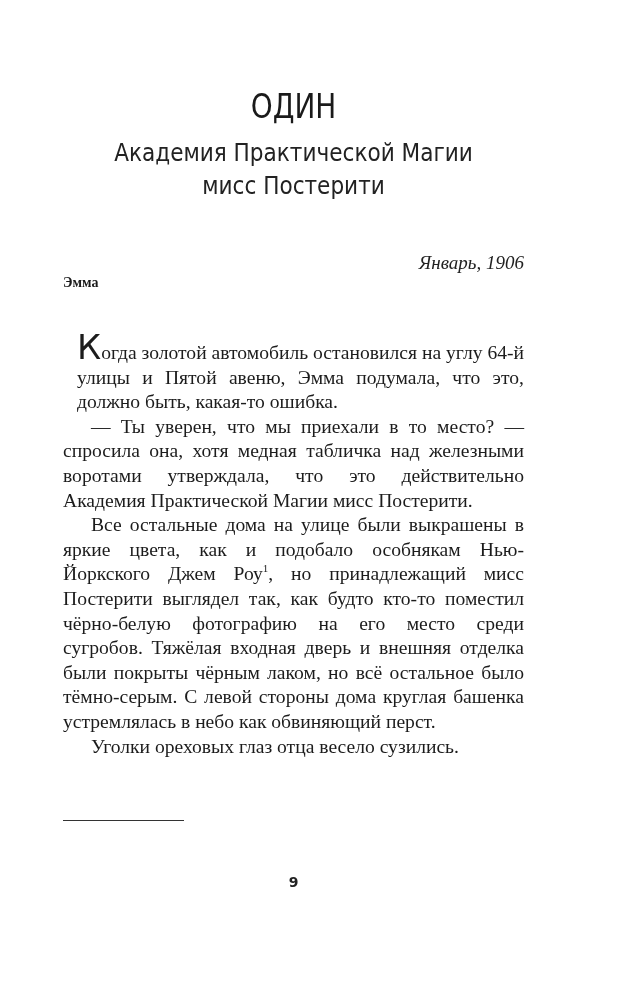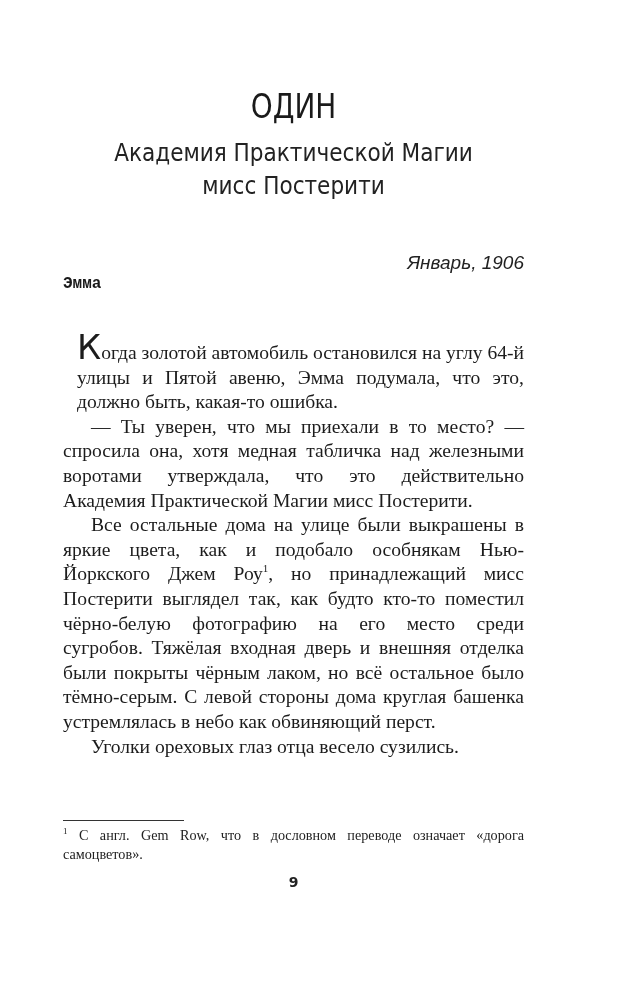--- a/index.html
+++ b/index.html
@@ -2,22 +2,22 @@
 <html><head>
 <meta charset="utf-8">
 <style>
   html, body { margin: 0; padding: 0; }
   body { width: 619px; height: 1000px; background: #ffffff; color: #1c1c1c; position: relative; overflow: hidden; }
   .page { position: absolute; left: 63px; top: 0; width: 461px; height: 708px; }
   .chapter-num { position: absolute; top: 86px; left: 0; width: 100%; text-align: center;
     font-family: "DejaVu Sans", sans-serif; font-size: 34px; letter-spacing: 0px; transform: scaleX(0.82); color: #1a1a1a; }
   .chapter-title { position: absolute; top: 137px; left: 0; width: 100%; text-align: center;
     font-family: "DejaVu Sans", sans-serif; font-size: 24px; line-height: 33px; transform: scaleX(0.9); color: #222; }
-  .date { position: absolute; top: 252px; right: 0; font-family: Liberation Sans, sans-serif; font-style: italic; font-size: 19px; color: #222; text-align: right; }
-  .pov { position: absolute; top: 275px; left: 0; font-family: Liberation Mono, monospace; font-weight: bold; font-size: 16px; color: #1a1a1a; }
+  .date { position: absolute; top: 252px; right: 0; font-family: Liberation Serif, serif; font-style: italic; font-size: 19px; color: #222; text-align: right; }
+  .pov { position: absolute; top: 275px; left: 0; font-family: Liberation Serif, serif; font-weight: bold; font-size: 14px; color: #1a1a1a; }
   .body-text { position: absolute; top: 335px; left: 0; width: 461px; font-family: "Liberation Serif", serif;
     font-size: 19.6px; line-height: 24.6px; text-align: justify; color: #1c1c1c; }
   .body-text p { margin: 0; text-indent: 28px; }
   .body-text p.first { text-indent: 0; margin-left: 14px; }
   .dropcap { font-size: 34px; line-height: 24px; font-family: "DejaVu Sans", sans-serif; font-weight: normal; }
   sup { font-size: 11px; vertical-align: super; line-height: 0; }
   .fn-rule { position: absolute; top: 820px; left: 0; width: 121px; height: 1px; background: #333; }
   .footnote { position: absolute; top: 826px; left: 0; width: 461px; font-family: "Liberation Serif", serif; font-size: 14.2px; line-height: 19px; text-align: justify; color: #222; }
   .footnote sup { font-size: 9px; }
   .page-num { position: absolute; top: 874px; left: 0; width: 100%; text-align: center; font-family: "DejaVu Sans", sans-serif; font-weight: bold; font-size: 14px; color: #222; }
@@ -35,16 +35,15 @@
   <div class="pov">Эмма</div>
 
   <div class="body-text">
     <p class="first"><span class="dropcap">К</span><span>огда золотой автомобиль остановился на углу 64-й улицы и Пятой авеню, Эмма подумала, что это, должно быть, какая-то ошибка.</span></p>
     <p>— Ты уверен, что мы приехали в то место? — спросила она, хотя медная табличка над железными воротами утверждала, что это действительно Академия Практической Магии мисс Постерити.</p>
     <p><span>Все остальные дома на улице были выкрашены в яркие цвета, как и подобало особнякам Нью-Йоркского Джем Роу</span><sup>1</sup><span>, но принадлежащий мисс Постерити выглядел так, как будто кто-то поместил чёрно-белую фотографию на его место среди сугробов. Тяжёлая входная дверь и внешняя отделка были покрыты чёрным лаком, но всё остальное было тёмно-серым. С левой стороны дома круглая башенка устремлялась в небо как обвиняющий перст.</span></p>
     <p>Уголки ореховых глаз отца весело сузились.</p>
   </div>
 
   <div class="fn-rule"></div>
-  <div class="footnote"><sup>1</sup><span> С англ. Gem Row, что в дословном переводе означает «дорога самоцветов».</span></div>
 
   <div class="page-num">9</div>
 </div>
 
 </body></html>

